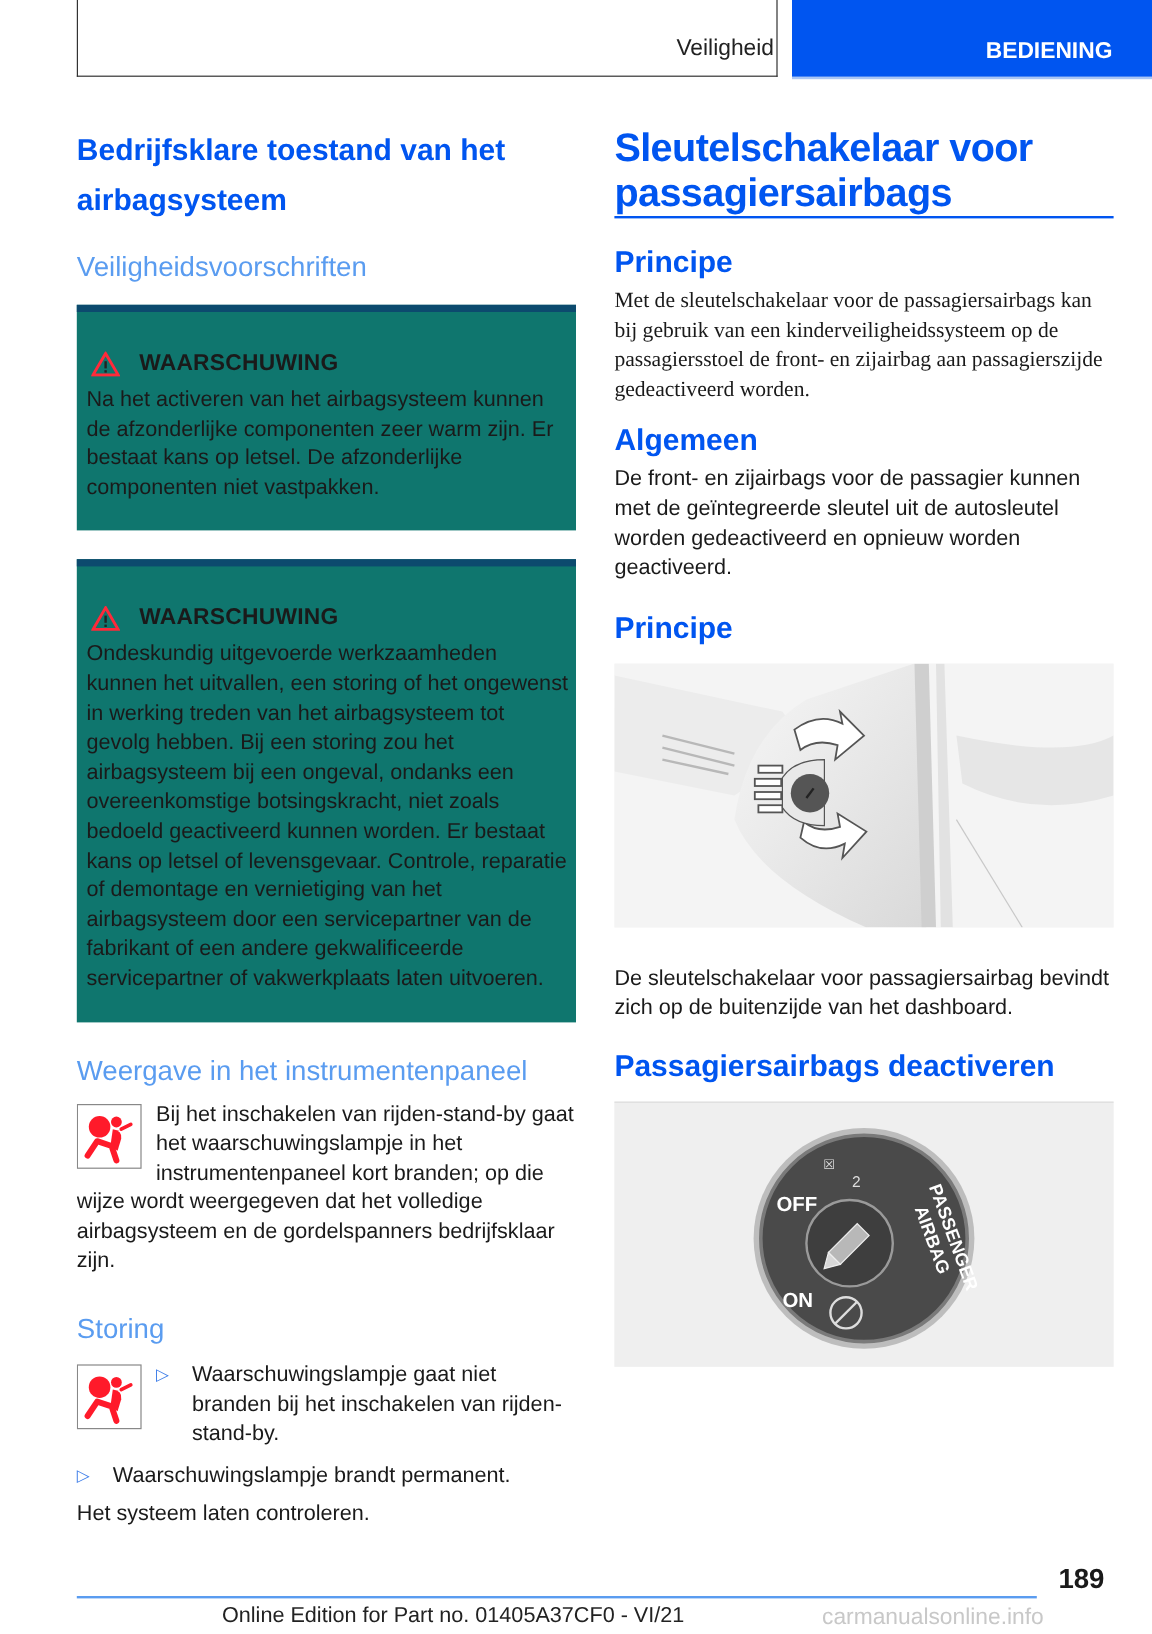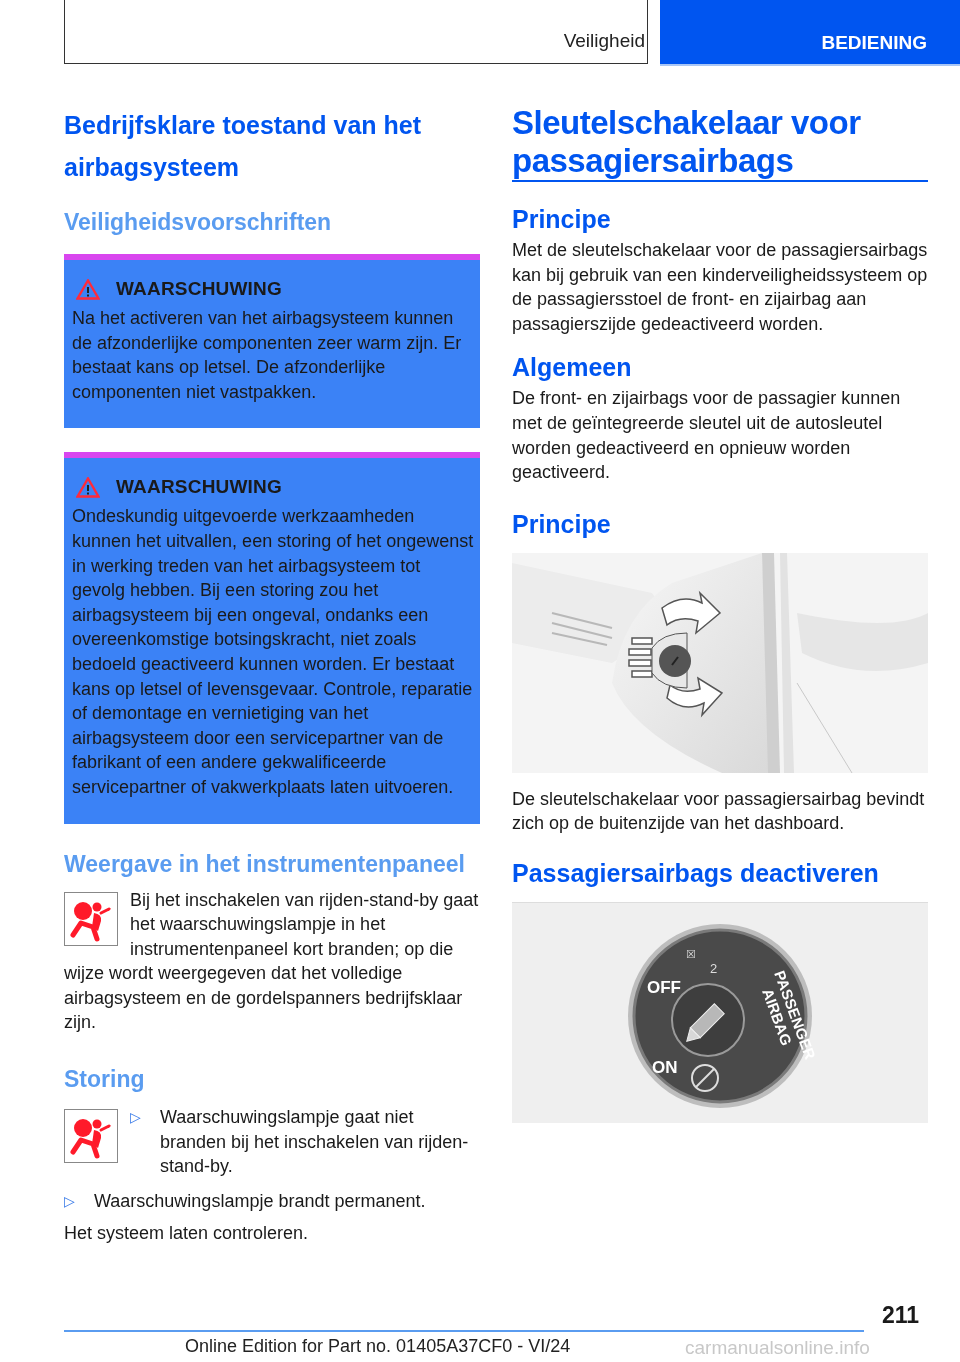--- a/index.html
+++ b/index.html
@@ -14,25 +14,25 @@
   .hdr-chapter span { position: absolute; right: 33px; top: 32px; }
   .hdr-chapter-line { position: absolute; left: 660px; top: 64px; width: 300px; height: 2px; background: #a9c6f5; }
 
   .col { position: absolute; top: 100px; }
   .col-left { left: 64px; width: 416px; }
   .col-right { left: 512px; width: 416px; }
 
   .h1 { font-size: 25px; font-weight: bold; color: #0055f0; line-height: 42px; margin: 0; }
   .h1-big { font-size: 33px; font-weight: bold; color: #0055f0; line-height: 38px; margin: 0;
             padding-bottom: 0; border-bottom: 2px solid #0055f0; letter-spacing: -0.5px; }
-  .h2-light { font-size: 23px; font-weight: bold; color: #5a9cf0; line-height: 28px; margin: 0; }
+  .h2-light { font-size: 23px; font-weight: normal; color: #5a9cf0; line-height: 28px; margin: 0; }
   .h2-dark { font-size: 25px; font-weight: bold; color: #0055f0; line-height: 30px; margin: 0; }
   .p { font-size: 18px; line-height: 24.6px; margin: 0; color: #1a1a1a; }
 
-  .warn { background: #3b82f6; border-top: 6px solid #d946ef; padding: 18px 6px 24px 8px; }
+  .warn { background: #0f766e; border-top: 6px solid #0c4a6e; padding: 32px 6px 24px 8px; }
   .warn-title { display: flex; align-items: center; font-weight: bold; font-size: 19px; margin-bottom: 6px; letter-spacing: 0.2px; }
   .warn-title svg { margin-right: 16px; margin-left: 4px; }
 
   .lamp { width: 54px; height: 54px; border: 1px solid #888; box-sizing: border-box; background: #fff;
           display: inline-block; position: relative; }
   .float-left { float: left; margin: 4px 12px 0 0; }
 
   .bullet { display: flex; }
   .bullet .tri { color: #3a7be8; width: 30px; font-size: 14px; padding-top: 4px; flex: none; }
 
@@ -116,21 +116,21 @@
     <span class="tri">▷</span>
     <p class="p">Waarschuwingslampje brandt permanent.</p>
   </div>
   <p class="p" style="margin-top:8px;">Het systeem laten controleren.</p>
 </div>
 
 <div class="col col-right">
   <h1 class="h1-big" style="margin-top:4px;">Sleutelschakelaar voor passagiersairbags</h1>
 
   <h2 class="h2-dark" style="margin-top:22px;">Principe</h2>
-  <p class="p" style="margin-top:4px;">Met de sleutelschakelaar voor de passagiersairbags kan bij gebruik van een kinderveiligheidssysteem op de passagiersstoel de front- en zijairbag aan passagierszijde gedeactiveerd worden.</p>
+  <p class="p" style="margin-top:4px;font-family:Liberation Serif, serif;">Met de sleutelschakelaar voor de passagiersairbags kan bij gebruik van een kinderveiligheidssysteem op de passagiersstoel de front- en zijairbag aan passagierszijde gedeactiveerd worden.</p>
 
   <h2 class="h2-dark" style="margin-top:16px;">Algemeen</h2>
   <p class="p" style="margin-top:4px;">De front- en zijairbags voor de passagier kunnen met de geïntegreerde sleutel uit de autosleutel worden gedeactiveerd en opnieuw worden geactiveerd.</p>
 
   <h2 class="h2-dark" style="margin-top:24px;">Principe</h2>
 
   <div class="photo" style="margin-top:14px; width:416px; height:220px; background:#f3f3f3;">
     <svg width="416" height="220" viewBox="0 0 416 220">
       <defs>
         <linearGradient id="g1" x1="0" y1="0" x2="1" y2="1">
@@ -157,21 +157,21 @@
           <rect x="117" y="96" width="22" height="6"></rect>
         <rect x="117" y="107" width="22" height="6"></rect>
           <rect x="120" y="118" width="20" height="6"></rect>
       </g>
       <path d="M140 95 Q150 80 175 80 L175 135 Q150 135 140 120 Z" fill="#e8e8e8" stroke="#555" stroke-width="1"></path>
       <circle cx="163" cy="108" r="16" fill="#555"></circle>
       <line x1="160" y1="112" x2="166" y2="104" stroke="#222" stroke-width="2"></line>
     </svg>
   </div>
 
-  <p class="p" style="margin-top:14px;">De sleutelschakelaar voor passagiersairbag bevindt zich op de buitenzijde van het dashboard.</p>
+  <p class="p" style="margin-top:30px;">De sleutelschakelaar voor passagiersairbag bevindt zich op de buitenzijde van het dashboard.</p>
 
   <h2 class="h2-dark" style="margin-top:22px;">Passagiersairbags deactiveren</h2>
 
   <div class="photo" style="margin-top:14px; width:416px; height:220px; background:#efefef; border-top:1px solid #ddd;">
     <svg width="416" height="220" viewBox="0 0 416 220">
       <rect width="416" height="220" fill="#efefef"></rect>
       <circle cx="208" cy="113" r="92" fill="#bdbdbd"></circle>
       <circle cx="208" cy="113" r="86" fill="#4a4a4a"></circle>
       <circle cx="208" cy="113" r="86" fill="none" stroke="#7a7a7a" stroke-width="3"></circle>
       <circle cx="196" cy="117" r="36" fill="#3e3e3e" stroke="#9a9a9a" stroke-width="2"></circle>
@@ -188,16 +188,16 @@
       <g transform="translate(262 70) rotate(70)">
         <text x="0" y="0" font-family="Liberation Sans, sans-serif" font-weight="bold" font-size="15" fill="#fff">PASSENGER</text>
       </g>
       <g transform="translate(250 88) rotate(70)">
         <text x="0" y="0" font-family="Liberation Sans, sans-serif" font-weight="bold" font-size="15" fill="#fff">AIRBAG</text>
       </g>
     </svg>
   </div>
 </div>
 
-<div class="footer-page">211</div>
+<div class="footer-page">189</div>
 <div class="footer-line"></div>
-<div class="footer-text">Online Edition for Part no. 01405A37CF0 - VI/24</div>
+<div class="footer-text">Online Edition for Part no. 01405A37CF0 - VI/21</div>
 <div class="footer-wm">carmanualsonline.info</div>
 
 </body></html>

